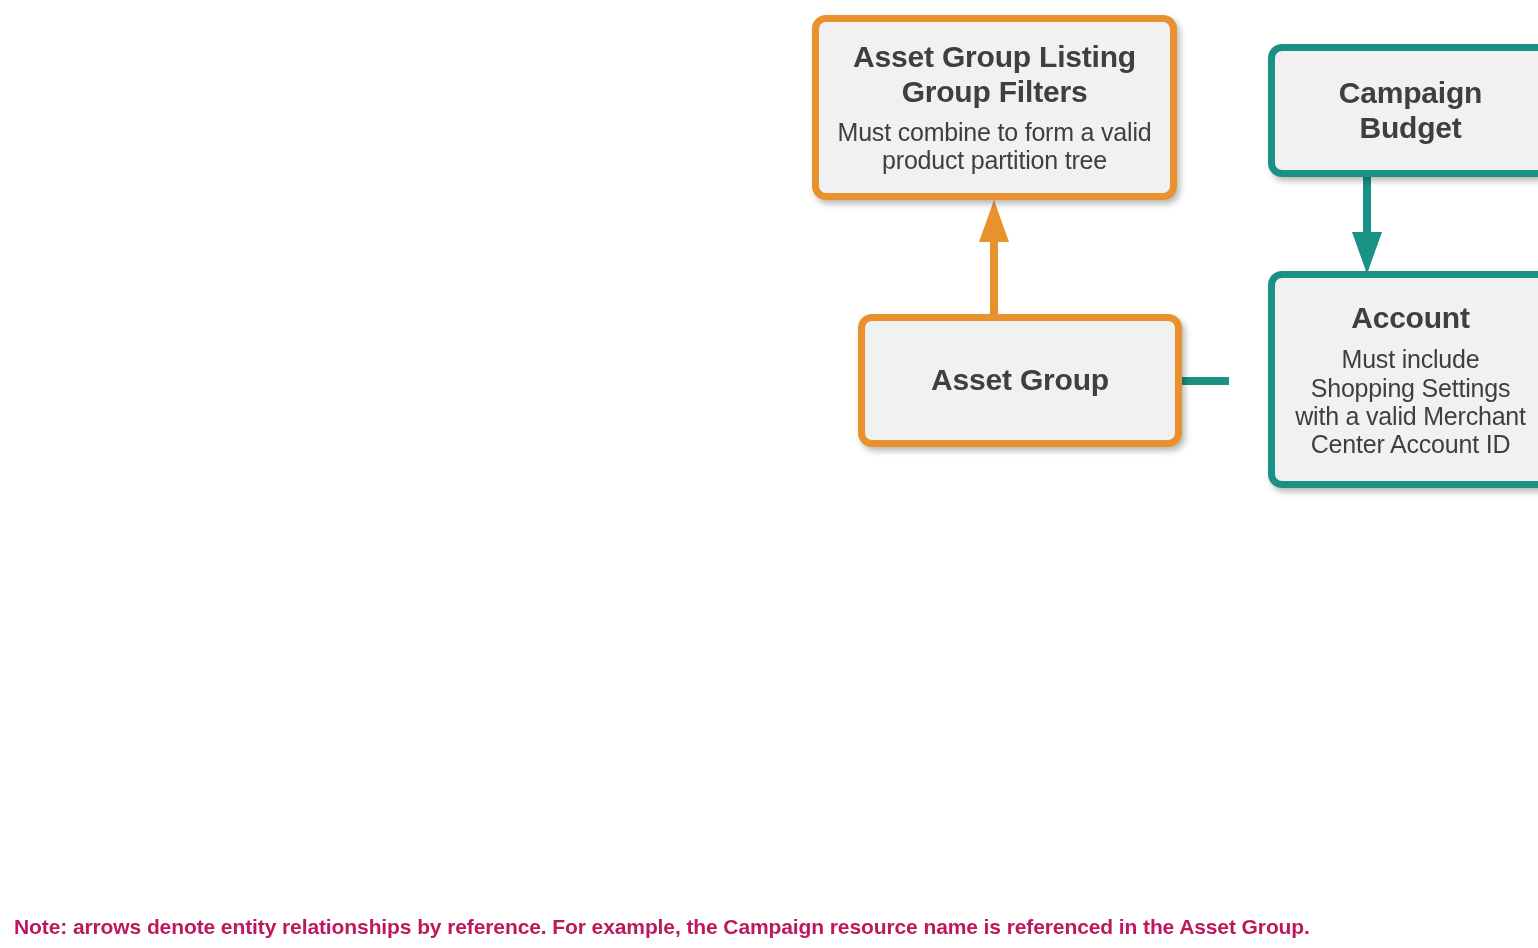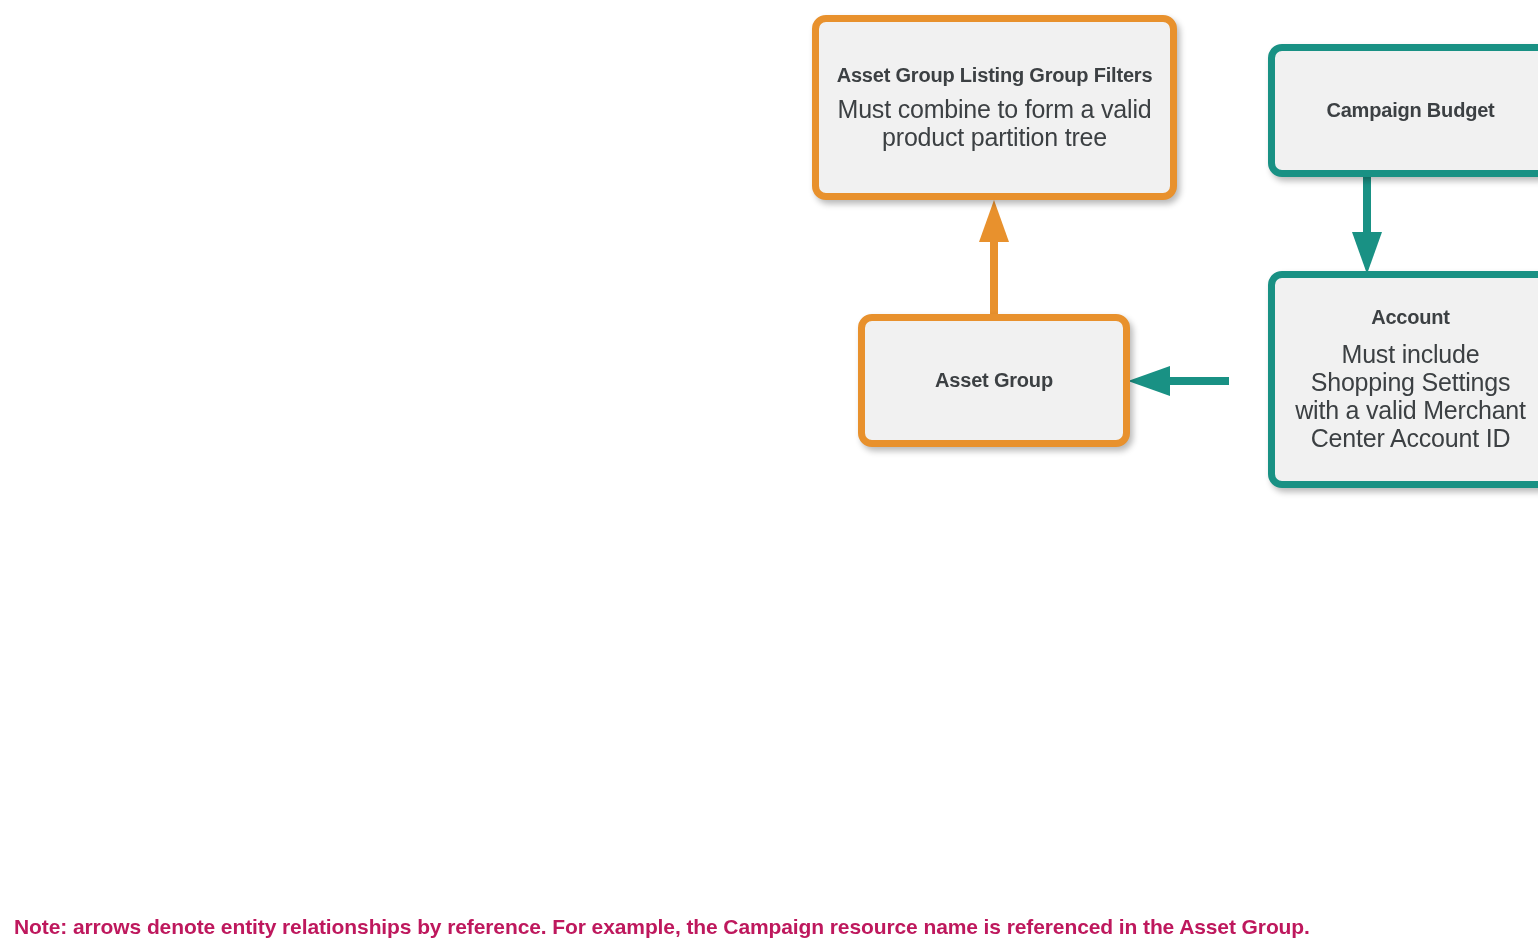--- a/index.html
+++ b/index.html
@@ -40,21 +40,21 @@
     box-shadow: 3px 4px 6px rgba(0,0,0,0.28);
     padding: 4px 12px;
     z-index: 3;
   }
   .node.orange { border-color: #E8912D; }
   .node.teal   { border-color: #199184; margin-left: 44px; }
 
   .node-title {
     color: #3C4043;
     font-weight: bold;
-    font-size: 20px;
+    font-size: 30px;
     line-height: 1.16;
     letter-spacing: -0.2px;
   }
   .node-desc {
     color: #3C4043;
     font-weight: normal;
     font-size: 25px;
     line-height: 1.13;
     letter-spacing: -0.2px;
     margin-top: 8px;
@@ -65,21 +65,21 @@
   #node-listing-group-filters {
     left: 812px;  top: 15px;
     width: 365px; height: 185px;
   }
   #node-campaign-budget {
     left: 1224px; top: 44px;
     width: 285px; height: 133px;
   }
   #node-asset-group {
     left: 858px;  top: 314px;
-    width: 272px; height: 133px;
+    width: 324px; height: 133px;
   }
   #node-campaign {
     left: 1224px; top: 271px;
     width: 285px; height: 217px;
   }
   #node-campaign .node-desc { margin-top: 10px; }
 
   
   .connector {
     position: absolute;

